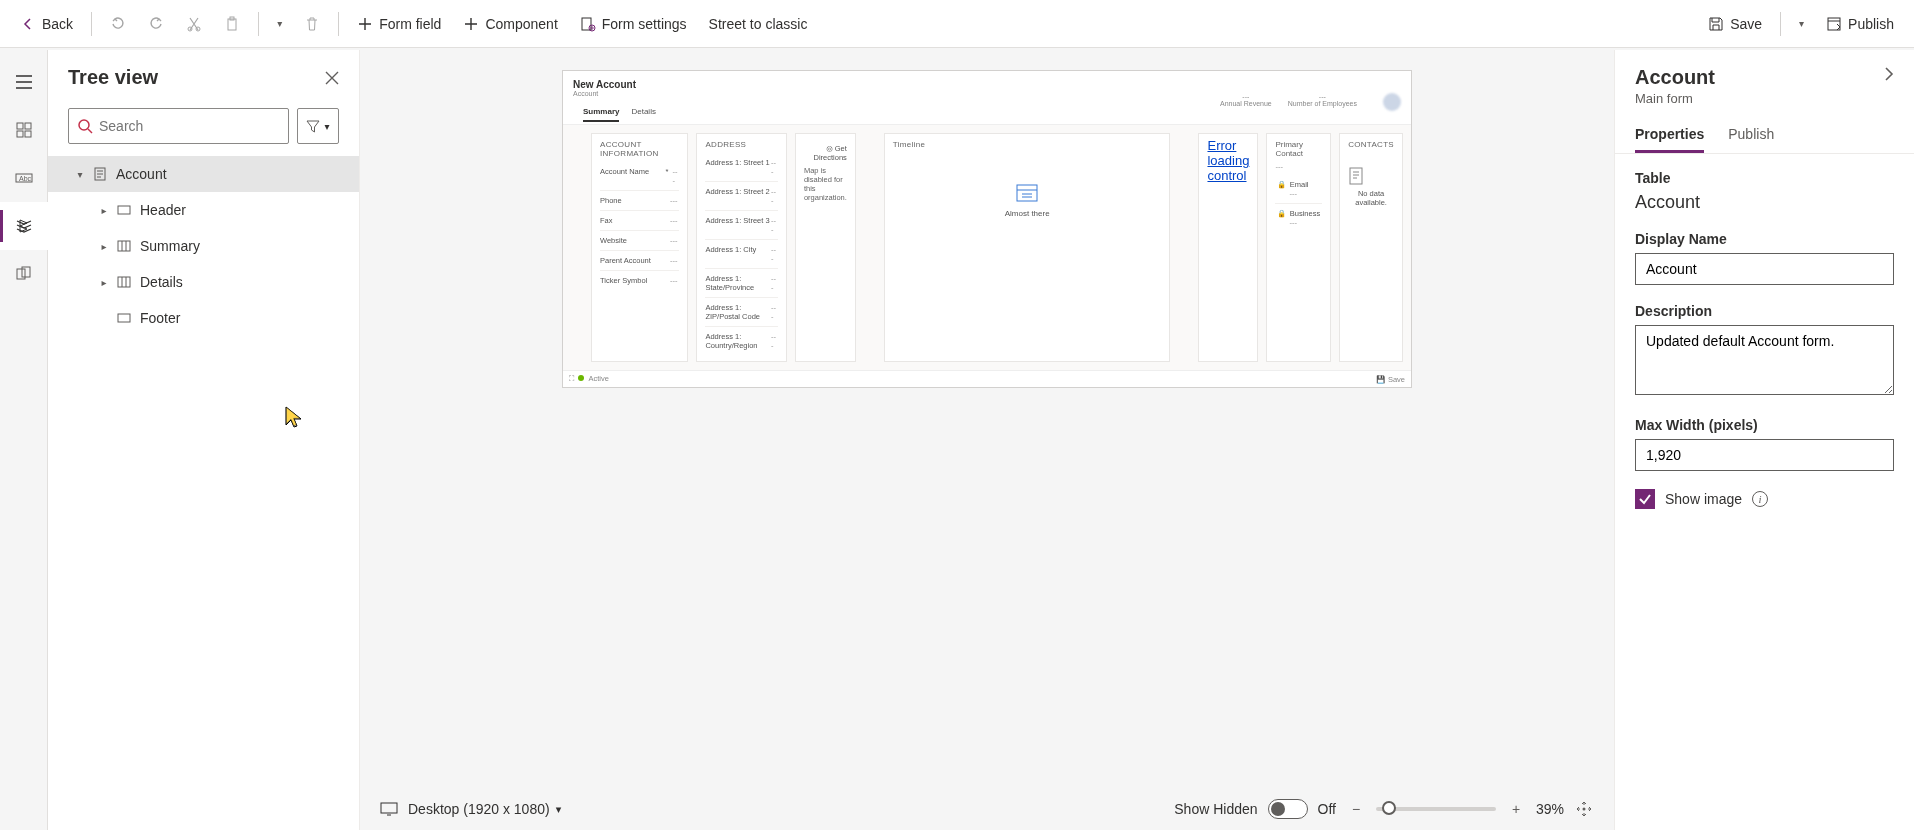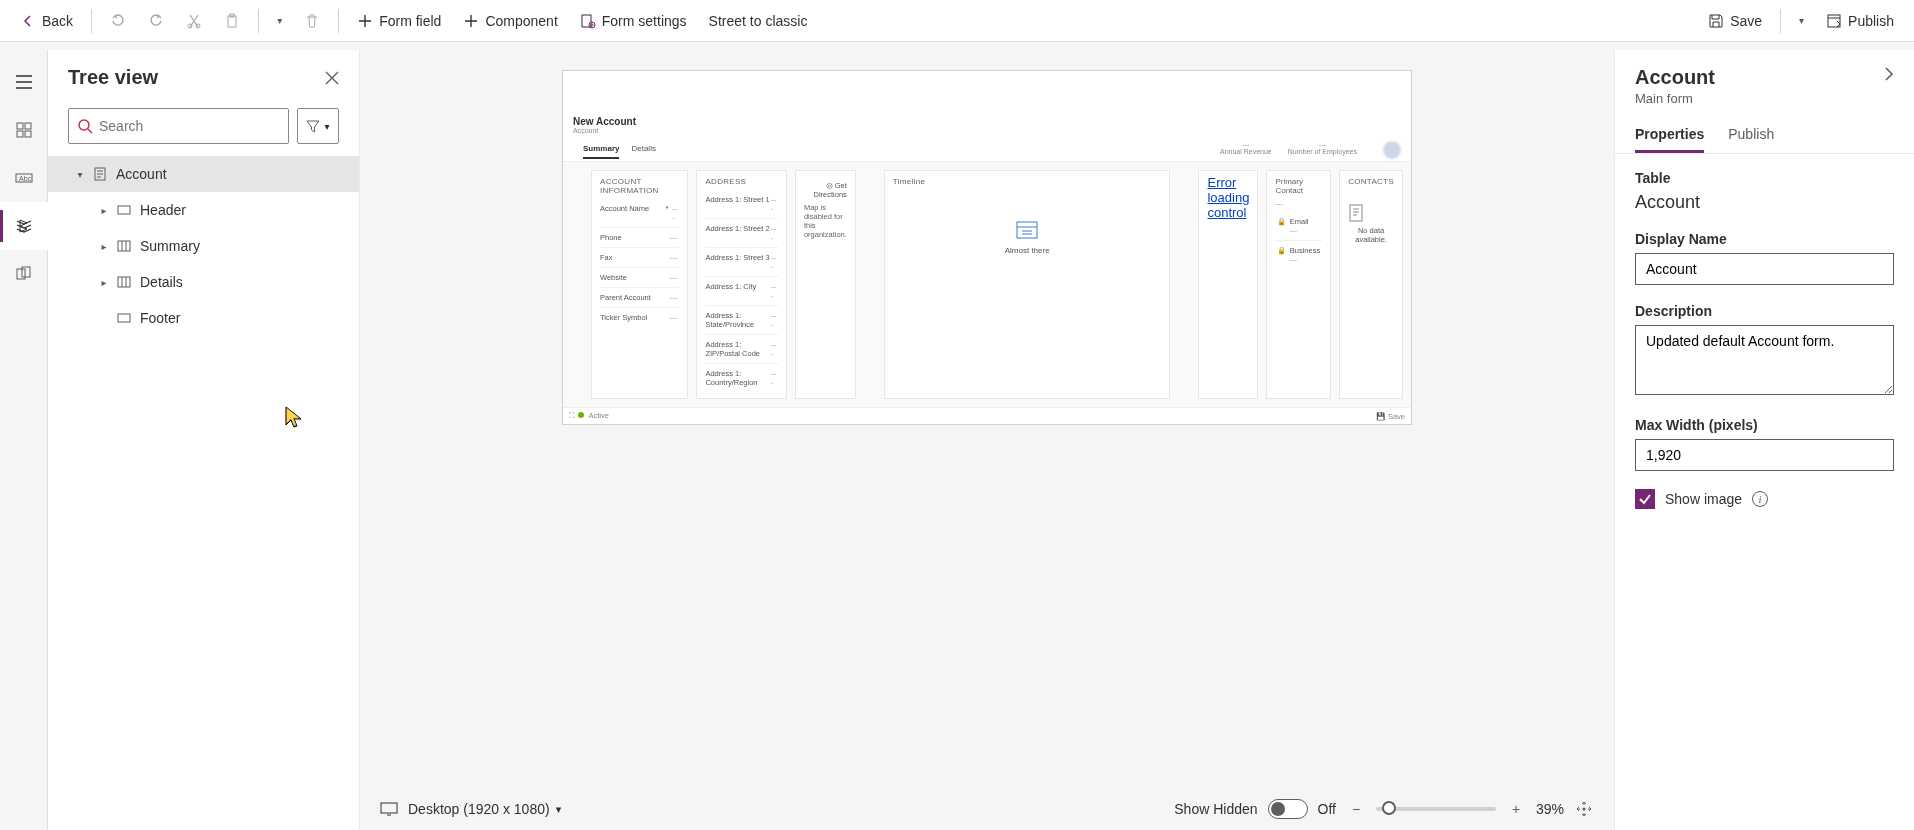--- a/index.html
+++ b/index.html
@@ -1,20 +1,20 @@
 <!DOCTYPE html>
 <html><head>
 <meta charset="utf-8">
 <style>
 * { margin: 0; padding: 0; box-sizing: border-box; font-family: "Segoe UI", Arial, sans-serif; }
 html, body { width: 100%; height: 100%; background: #f5f5f5; color: #323130; overflow: hidden; }
 
 
 .toolbar {
-  height: 42px;
+  height: 48px;
   background: #ffffff;
   display: flex;
   align-items: center;
   padding: 0 10px;
   gap: 6px;
   border-bottom: 1px solid #e1dfdd;
 }
 .toolbar .left-group, .toolbar .right-group { display: flex; align-items: center; gap: 2px; }
 .toolbar .right-group { margin-left: auto; }
 .toolbar .tbtn {
@@ -90,21 +90,21 @@
 .canvas-scroll {
   position: absolute; left: 0; right: 0; top: 0; bottom: 42px;
   padding: 20px 30px; overflow: auto;
 }
 .form-preview {
   width: 100%; max-width: 850px; margin: 0 auto;
   background: #ffffff; border: 1px solid #d2d0ce;
   font-size: 8px; color: #555;
   display: flex; flex-direction: column;
 }
-.fp-header { display: flex; padding: 8px 10px 2px 10px; align-items: flex-end; border-bottom: 1px solid #eee; margin-top: 37px;}
+.fp-header { display: flex; padding: 8px 10px 2px 10px; align-items: center; border-bottom: 1px solid #eee;}
 .fp-header .left { flex: 1; }
 .fp-header .title { font-size: 10px; font-weight: 600; color: #323130; }
 .fp-header .sub { font-size: 7px; color: #888; }
 .fp-header .right { display: flex; gap: 16px; font-size: 7px; color: #888; text-align: center; padding-top: 2px;}
 .fp-header .right .stat span { display:block; }
 .fp-header .right .avatar { width: 18px; height: 18px; border-radius: 50%; background: #ccd6e6; margin-left: 10px; filter: blur(1px); }
 .fp-tabs { display: flex; gap: 12px; padding: 0 10px; font-size: 8px; }
 .fp-tabs .tab { padding: 4px 0; cursor: default; }
 .fp-tabs .tab.active { border-bottom: 2px solid #323130; color:#323130; font-weight:600; }
 .fp-body { flex: 1; display: flex; gap: 8px; padding: 8px 8px; background: #faf9f8; }

